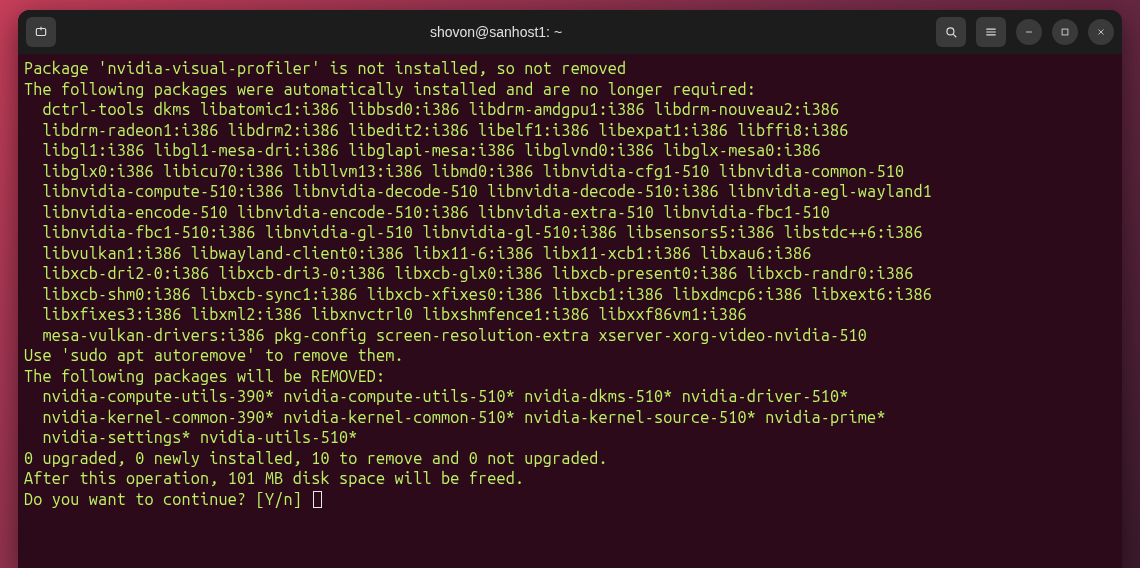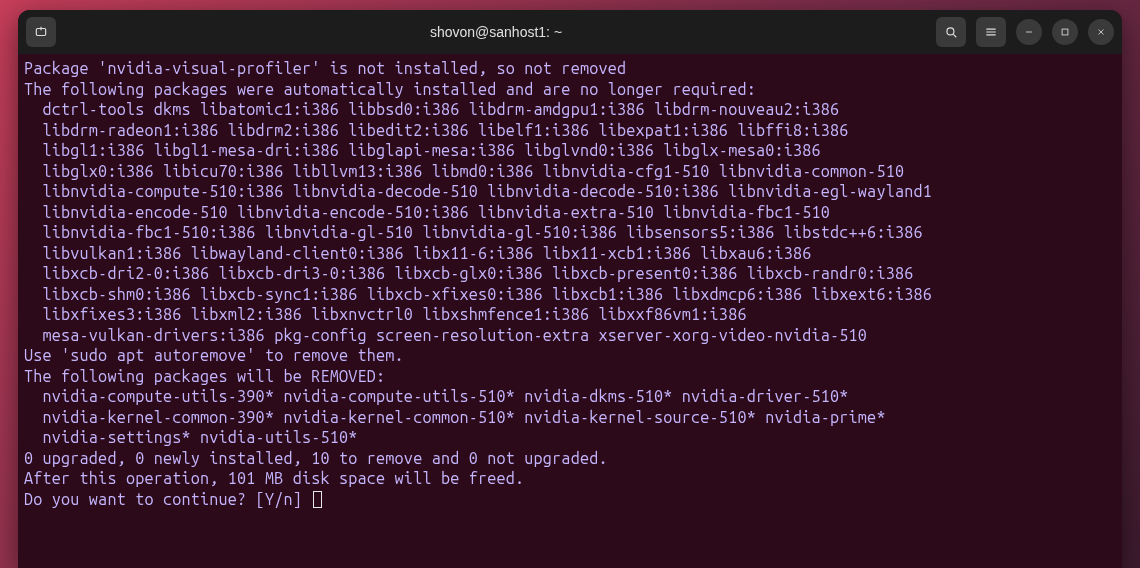--- a/index.html
+++ b/index.html
@@ -70,21 +70,21 @@
     cursor: pointer;
   }
   .win-ctrl svg { width: 10px; height: 10px; stroke: #ddd; fill: none; stroke-width: 2; }
   .terminal {
     flex: 1;
     background: #2c0a1a;
     padding: 4px 6px;
     font-family: "Ubuntu Mono", "DejaVu Sans Mono", monospace;
     font-size: 16.2px;
     line-height: 20.5px;
-    color: #c4b5fd;
+    color: #bef264;
     white-space: pre;
     overflow: hidden;
     letter-spacing: 0.2px;
   }
   .terminal .line { white-space: pre; }
   .cursor {
     display: inline-block;
     width: 9px;
     height: 17px;
     border: 1px solid #e8e8e8;

